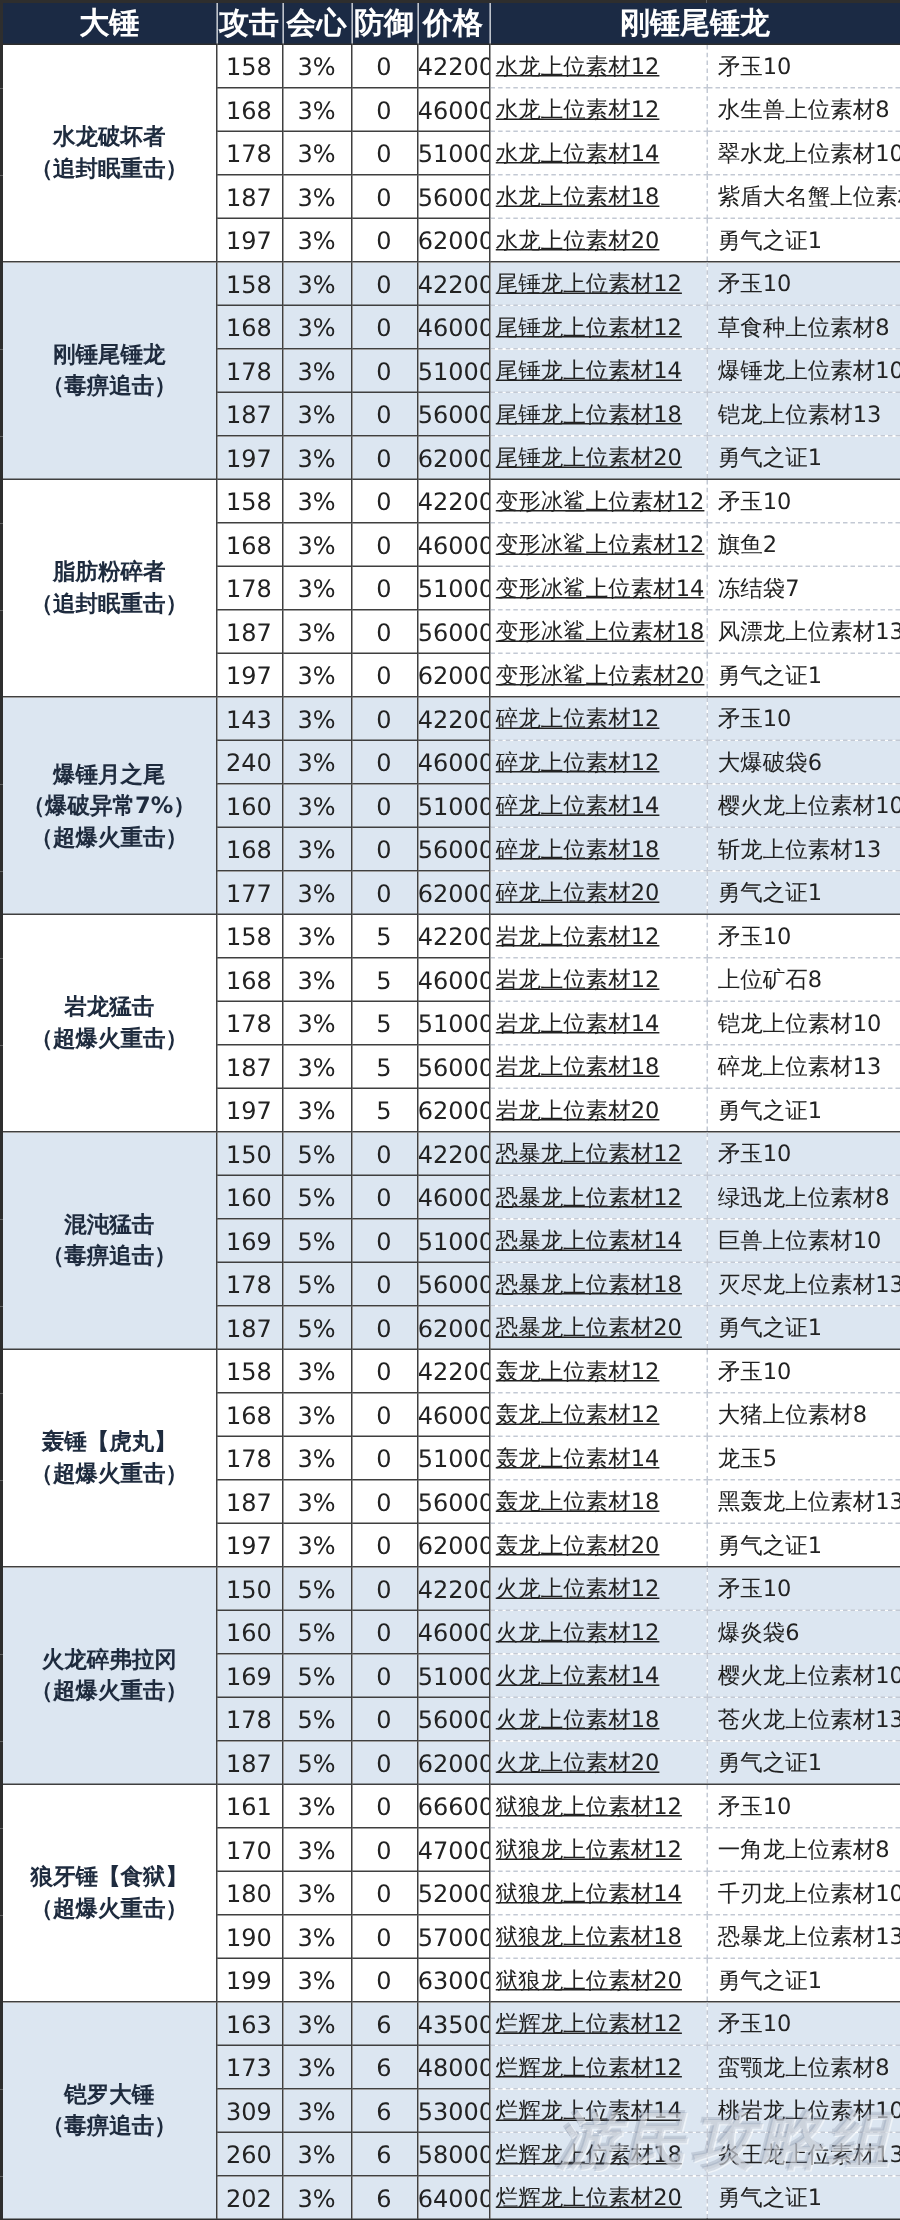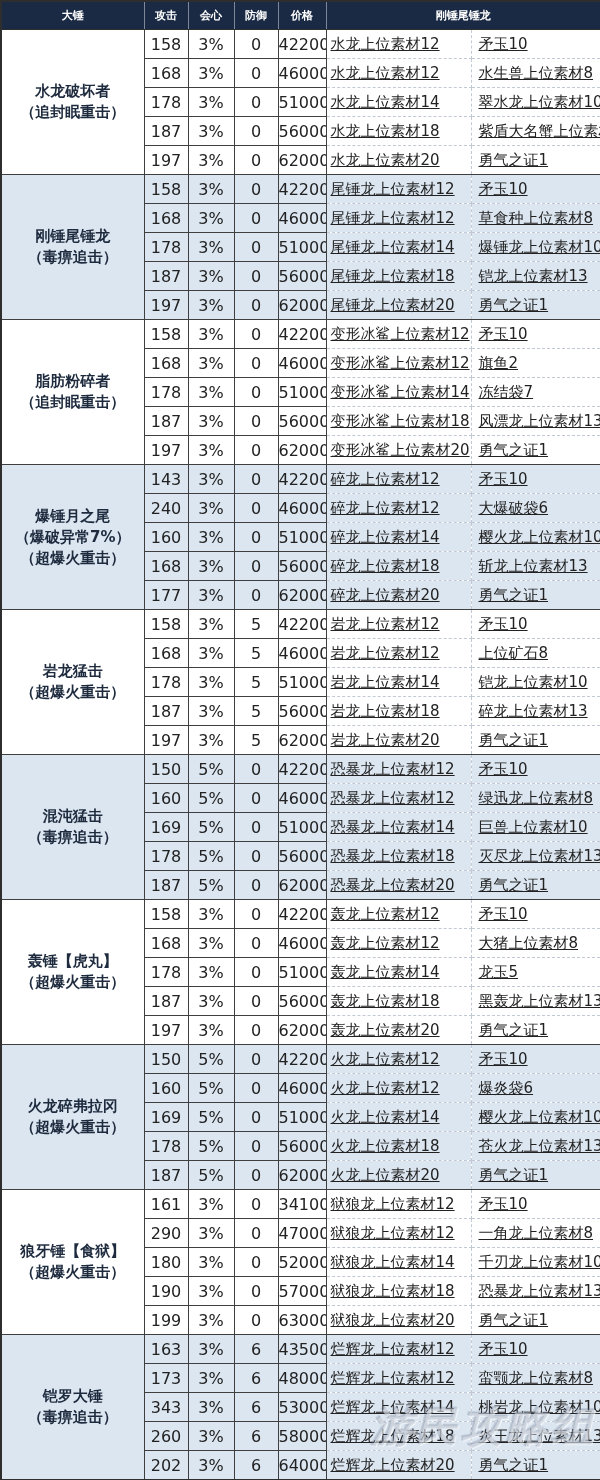--- a/index.html
+++ b/index.html
@@ -16,21 +16,21 @@
   table.hammer-table {
     width: 600px;
     border-collapse: collapse;
     table-layout: fixed;
     border: 2px solid #2e2e2e;
   }
   
   thead th {
     background: var(--header-bg, #1b2a44);
     color: var(--header-text, #ffffff);
-    font-size: 11px;
+    font-size: 20px;
     font-weight: bold;
     height: 27px;
     padding: 0;
     border: 1px solid #7e8797;
     border-top: none;
     border-bottom: 1px solid #2e2e2e;
     text-align: center;
     overflow: hidden;
     white-space: nowrap;
   }
@@ -65,21 +65,20 @@
   }
   td.mat1 {
     border-left: 1px solid var(--border-dark, #3f3f3f);
     border-right: 1px dashed var(--dashed-border, #c3c9d4);
     padding-left: 4px;
     text-decoration: underline;
   }
   td.mat2 {
     padding-left: 7px;
     border-right: 2px solid #2e2e2e;
-    text-decoration: underline;
   }
   tr.group-start td.mat { border-top: 1px solid var(--border-dark, #3f3f3f); }
   .watermark {
     position: absolute;
     right: 4px;
     bottom: 26px;
     z-index: 5;
     font-size: 42px;
     font-weight: bold;
     font-style: italic;
@@ -468,26 +467,26 @@
         <td class="mat mat2">勇气之证1</td>
       </tr>
       <tr class=" group-start">
         <td class="name-cell" rowspan="5">
           <div>狼牙锤【食狱】</div>
           <div>（超爆火重击）</div>
         </td>
         <td class="stat">161</td>
         <td class="stat">3%</td>
         <td class="stat">0</td>
-        <td class="stat">34100</td>
+        <td class="stat">66600</td>
         <td class="mat mat1">狱狼龙上位素材12</td>
         <td class="mat mat2">矛玉10</td>
       </tr>
       <tr class="">
-        <td class="stat">290</td>
+        <td class="stat">170</td>
         <td class="stat">3%</td>
         <td class="stat">0</td>
         <td class="stat">47000</td>
         <td class="mat mat1">狱狼龙上位素材12</td>
         <td class="mat mat2">一角龙上位素材8</td>
       </tr>
       <tr class="">
         <td class="stat">180</td>
         <td class="stat">3%</td>
         <td class="stat">0</td>
@@ -525,21 +524,21 @@
       </tr>
       <tr class="shaded">
         <td class="stat">173</td>
         <td class="stat">3%</td>
         <td class="stat">6</td>
         <td class="stat">48000</td>
         <td class="mat mat1">烂辉龙上位素材12</td>
         <td class="mat mat2">蛮颚龙上位素材8</td>
       </tr>
       <tr class="shaded">
-        <td class="stat">343</td>
+        <td class="stat">309</td>
         <td class="stat">3%</td>
         <td class="stat">6</td>
         <td class="stat">53000</td>
         <td class="mat mat1">烂辉龙上位素材14</td>
         <td class="mat mat2">桃岩龙上位素材10</td>
       </tr>
       <tr class="shaded">
         <td class="stat">260</td>
         <td class="stat">3%</td>
         <td class="stat">6</td>

